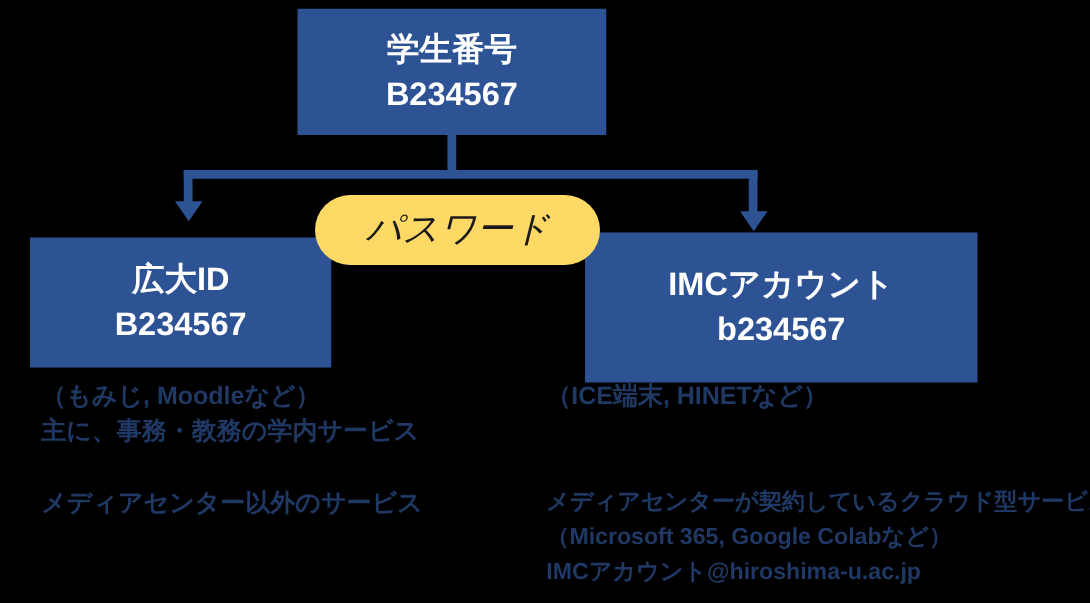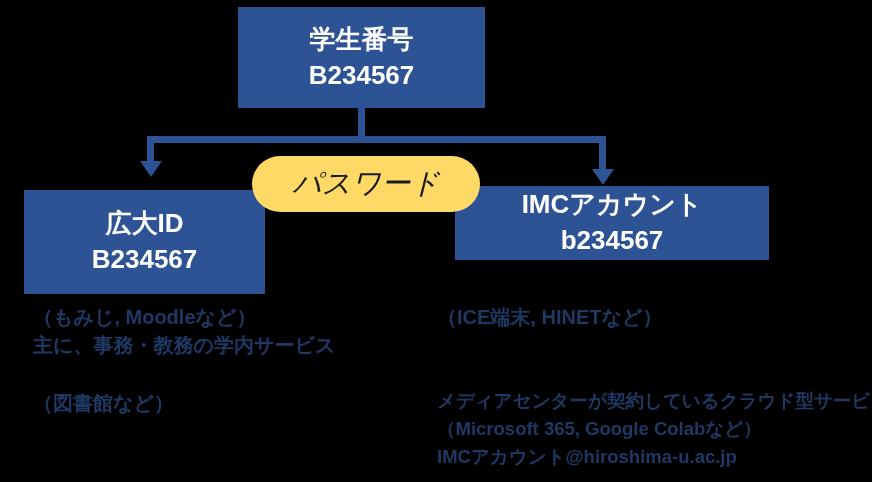--- a/index.html
+++ b/index.html
@@ -12,21 +12,21 @@
     background:var(--background);
     font-family:"Liberation Sans", sans-serif;
   }
   .box{
     position:absolute;background:var(--box_fill);color:var(--box_text);
     display:flex;flex-direction:column;align-items:center;justify-content:center;
     font-weight:700;text-align:center;font-size:26px;line-height:1.38;
   }
   #box-root{left:238px;top:7px;width:247px;height:101px}
   #box-left{left:24px;top:190px;width:241px;height:104px}
-  #box-right{left:455px;top:186px;width:314px;height:74px}
+  #box-right{left:468px;top:186px;width:314px;height:120px}
   .pill{
     position:absolute;left:252px;top:156px;width:228px;height:56px;border-radius:28px;
     background:var(--pill_fill);color:var(--pill_text);
     display:flex;align-items:center;justify-content:center;
     font-size:29px;font-weight:500;z-index:3;font-style:italic;
   }
   .conn{position:absolute;background:var(--arrow);z-index:1}
   #conn-v{left:358px;top:108px;width:7px;height:34px}
   #conn-h{left:147px;top:136px;width:459px;height:7px}
   #conn-dl{left:147px;top:136px;width:7px;height:27px}
@@ -75,21 +75,21 @@
 
 <div class="pill">
   <span>パスワード</span>
 </div>
 
 <div class="note" id="note-left-1">
   <span class="line">（もみじ, Moodleなど）</span>
   <span class="line">主に、事務・教務の学内サービス</span>
 </div>
 <div class="note" id="note-left-2">
-  <span class="line">（図書館など）</span>
+  <span class="line">メディアセンター以外のサービス</span>
 </div>
 
 <div class="note" id="note-right-1">
   <span class="line">（ICE端末, HINETなど）</span>
 </div>
 <div class="note" id="note-right-2">
   <span class="line">メディアセンターが契約しているクラウド型サービス</span>
   <span class="line">（Microsoft 365, Google Colabなど）</span>
   <span class="line">IMCアカウント@hiroshima-u.ac.jp</span>
 </div>

